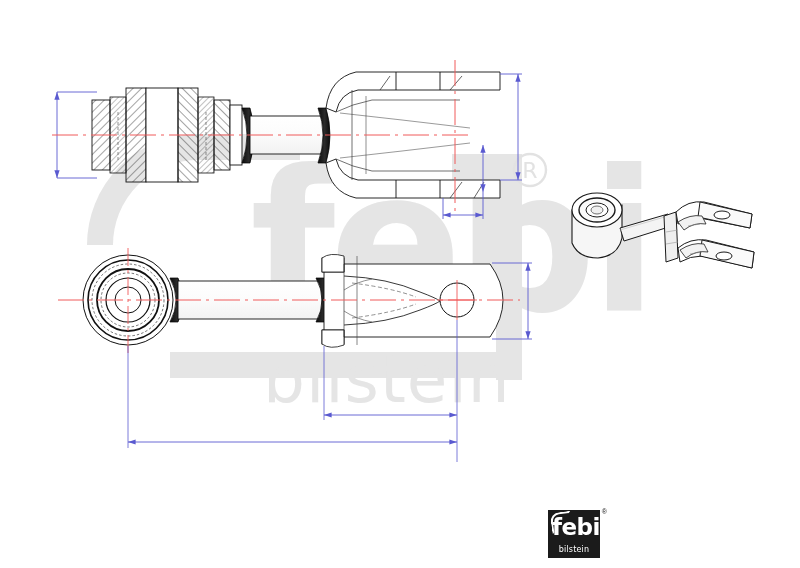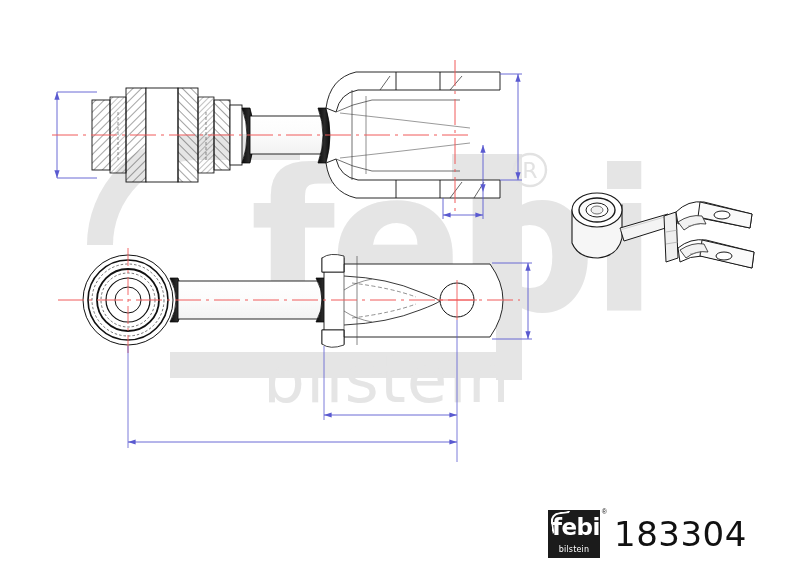--- a/index.html
+++ b/index.html
@@ -340,16 +340,15 @@
 
   </svg>
 
   <div id="brand-block">
     <div id="logo-mark">
       <div class="logo-swoosh"></div>
       <div class="logo-febi">febi</div>
       <div class="logo-bilstein">bilstein</div>
       <div class="logo-reg">®</div>
     </div>
-    <div id="part-number">183304</div>
   </div>
 
 </div>
 
 </body></html>

